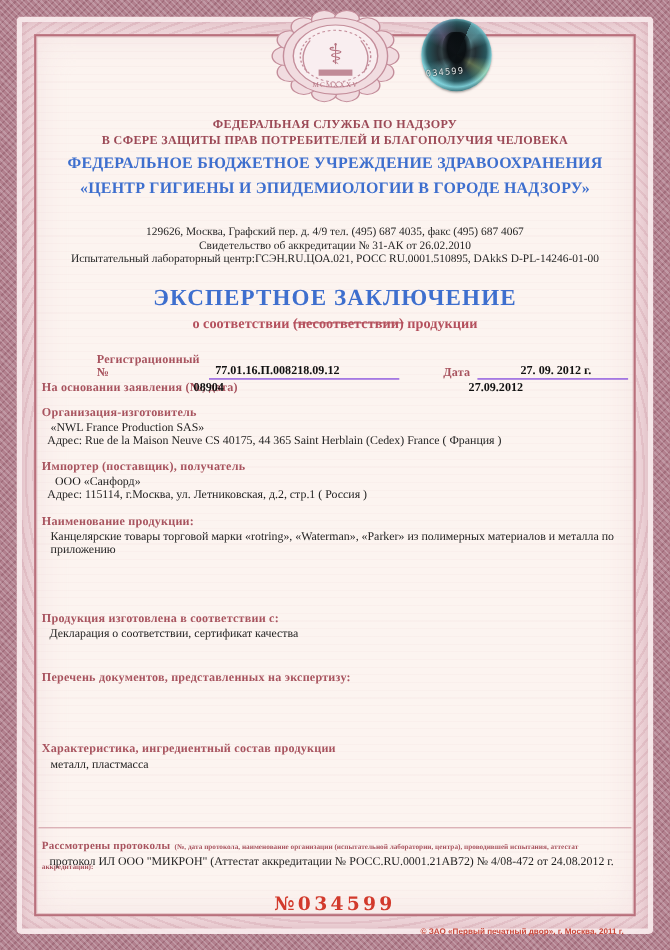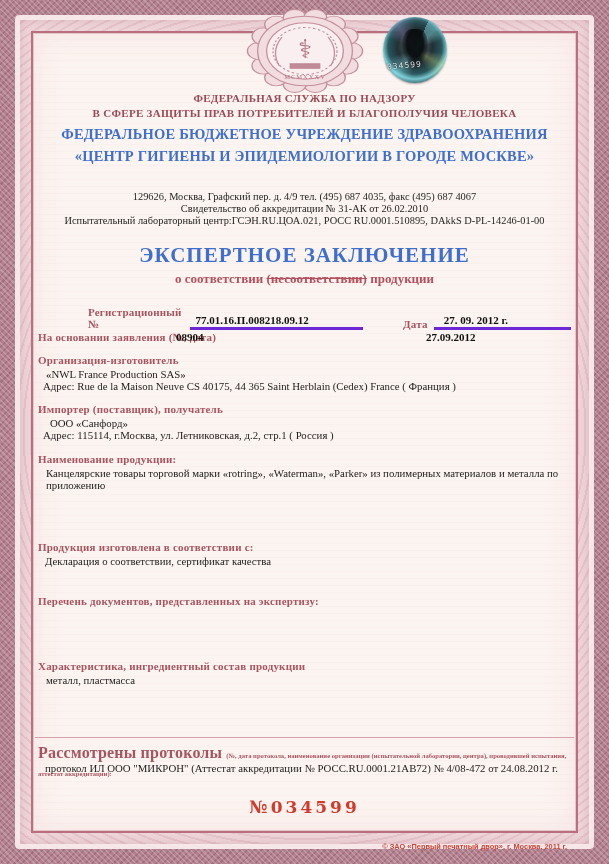--- a/index.html
+++ b/index.html
@@ -25,21 +25,21 @@
     position:absolute;inset:31px;
     border:2px solid #b9707c;
     background:#fcf4f0;
     box-shadow:inset 0 0 0 1px rgba(190,120,132,.30), inset 0 0 30px rgba(236,206,210,.45);
   }
   .frame-inner::after{ 
     content:"";position:absolute;inset:0;pointer-events:none;
     background-image:repeating-linear-gradient(0deg, rgba(214,165,172,.06) 0 1px, transparent 1px 7px);
   }
   .text-layer{position:absolute;inset:0;z-index:5;}
-  .abs{position:absolute;}
+  .abs{position:absolute;margin-top:15px;}
   .ctr{left:40px;right:40px;text-align:center;}
 
   
   .rosette{position:absolute;top:6px;left:240px;width:130px;height:94px;}
   .hologram{
     position:absolute;top:17px;left:383px;width:64px;height:66px;border-radius:50%;
     background:radial-gradient(circle at 50% 45%,
       rgba(92,112,116,.95) 0%, rgba(28,42,47,.97) 36%,
       rgba(22,72,80,.92) 56%, rgba(96,190,201,.85) 67%,
       rgba(16,56,63,.95) 77%, rgba(10,34,40,1) 100%);
@@ -67,25 +67,25 @@
   
   .maroon{color:#9c4a57;font-weight:bold;font-size:11px;letter-spacing:.3px;}
   .blue-org{color:#3e6fce;font-weight:bold;font-size:14.5px;letter-spacing:.2px;}
   .addr{color:#262626;font-size:10.4px;}
   .doc-title{color:#3e6fce;font-weight:bold;font-size:21px;letter-spacing:1px;}
   .red-sub{color:#b4505d;font-weight:bold;font-size:13px;}
   .struck{text-decoration:line-through;}
   .red-lbl{color:#a8545f;font-weight:bold;font-size:11px;letter-spacing:.2px;}
   .body-txt{color:#1d1d1d;font-size:10.8px;}
   .bold-val{color:#111;font-weight:bold;font-size:11px;}
-  .underl{border-bottom:3px solid #6d28d9;}
+  .underl{border-bottom:1px solid #6d28d9;}
   .reg-row{left:88px;right:38px;top:306px;display:flex;align-items:flex-end;}
   .reg-val{width:196px;margin-left:8px;padding:0 4px 1px 6px;}
   .date-lbl{margin-left:40px;}
-  .date-val{width:148px;margin-left:6px;padding:0 4px 1px 10px;}
+  .date-val{width:148px;margin-left:6px;padding:0 4px 1px 10px;text-align:center;}
   .divider{left:35px;right:35px;top:737px;border-top:1px solid #d4a2aa;height:0;}
   .prot-small{font-size:6.6px;font-weight:bold;color:#a8545f;letter-spacing:0;}
   .serial{
     left:0;right:0;top:797px;text-align:center;
     font-family:"DejaVu Serif",serif;font-weight:bold;font-size:17px;
     color:#d23a2c;letter-spacing:3px;
   }
   .footer{
     position:absolute;top:842px;right:42px;z-index:6;
     font-family:"Liberation Sans",sans-serif;font-size:7.4px;font-weight:bold;color:#c8473a;
@@ -128,21 +128,21 @@
       <text x="65" y="73" text-anchor="middle" font-size="6.5" fill="#b4707e" letter-spacing="1">MCMXXXV</text>
     </svg>
 
     <div class="hologram">
       <span class="holo-number">034599</span>
     </div>
 
     <div class="abs ctr maroon" style="top:92px">ФЕДЕРАЛЬНАЯ СЛУЖБА ПО НАДЗОРУ</div>
     <div class="abs ctr maroon" style="top:107px">В СФЕРЕ ЗАЩИТЫ ПРАВ ПОТРЕБИТЕЛЕЙ И БЛАГОПОЛУЧИЯ ЧЕЛОВЕКА</div>
     <div class="abs ctr blue-org" style="top:126px">ФЕДЕРАЛЬНОЕ БЮДЖЕТНОЕ УЧРЕЖДЕНИЕ ЗДРАВООХРАНЕНИЯ</div>
-    <div class="abs ctr blue-org" style="top:148px">«ЦЕНТР ГИГИЕНЫ И ЭПИДЕМИОЛОГИИ В ГОРОДЕ МОСКВЕ»</div>
+    <div class="abs ctr blue-org" style="top:148px">«ЦЕНТР ГИГИЕНЫ И ЭПИДЕМИОЛОГИИ В ГОРОДЕ НАДЗОРУ»</div>
 
     <div class="abs ctr addr" style="top:191px">129626, Москва, Графский пер. д. 4/9 тел. (495) 687 4035, факс (495) 687 4067</div>
     <div class="abs ctr addr" style="top:203px">Свидетельство об аккредитации № 31-АК от 26.02.2010</div>
     <div class="abs ctr addr" style="top:215px">Испытательный лабораторный центр:ГСЭН.RU.ЦОА.021, РОСС RU.0001.510895, DAkkS D-PL-14246-01-00</div>
 
     <div class="abs ctr doc-title" style="top:243px">ЭКСПЕРТНОЕ ЗАКЛЮЧЕНИЕ</div>
     <div class="abs ctr red-sub" style="top:271px">
       <span>о соответствии </span><span class="struck">(несоответствии)</span><span> продукции</span>
     </div>
 
@@ -170,21 +170,21 @@
     <div class="abs red-lbl" style="left:38px;top:541px">Продукция изготовлена в соответствии с:</div>
     <div class="abs body-txt" style="left:45px;top:555px">Декларация о соответствии, сертификат качества</div>
 
     <div class="abs red-lbl" style="left:38px;top:595px">Перечень документов, представленных на экспертизу:</div>
 
     <div class="abs red-lbl" style="left:38px;top:660px">Характеристика, ингредиентный состав продукции</div>
     <div class="abs body-txt" style="left:46px;top:674px">металл, пластмасса</div>
 
     <div class="abs divider"></div>
     <div class="abs" style="left:38px;top:744px;right:36px">
-      <span class="red-lbl" style="font-size:16px">Рассмотрены протоколы</span>
+      <span class="red-lbl" style="font-size:10px">Рассмотрены протоколы</span>
       <span class="prot-small">(№, дата протокола, наименование организации (испытательной лаборатории, центра), проводившей испытания, аттестат аккредитации):</span>
     </div>
     <div class="abs body-txt" style="left:45px;top:762px;right:38px">протокол ИЛ ООО "МИКРОН" (Аттестат аккредитации № РОСС.RU.0001.21АВ72) № 4/08-472 от 24.08.2012 г.</div>
 
     <div class="abs serial">№034599</div>
   </div>
 
   <div class="footer">© ЗАО «Первый печатный двор»,  г. Москва,  2011 г.</div>
 </div>
 

